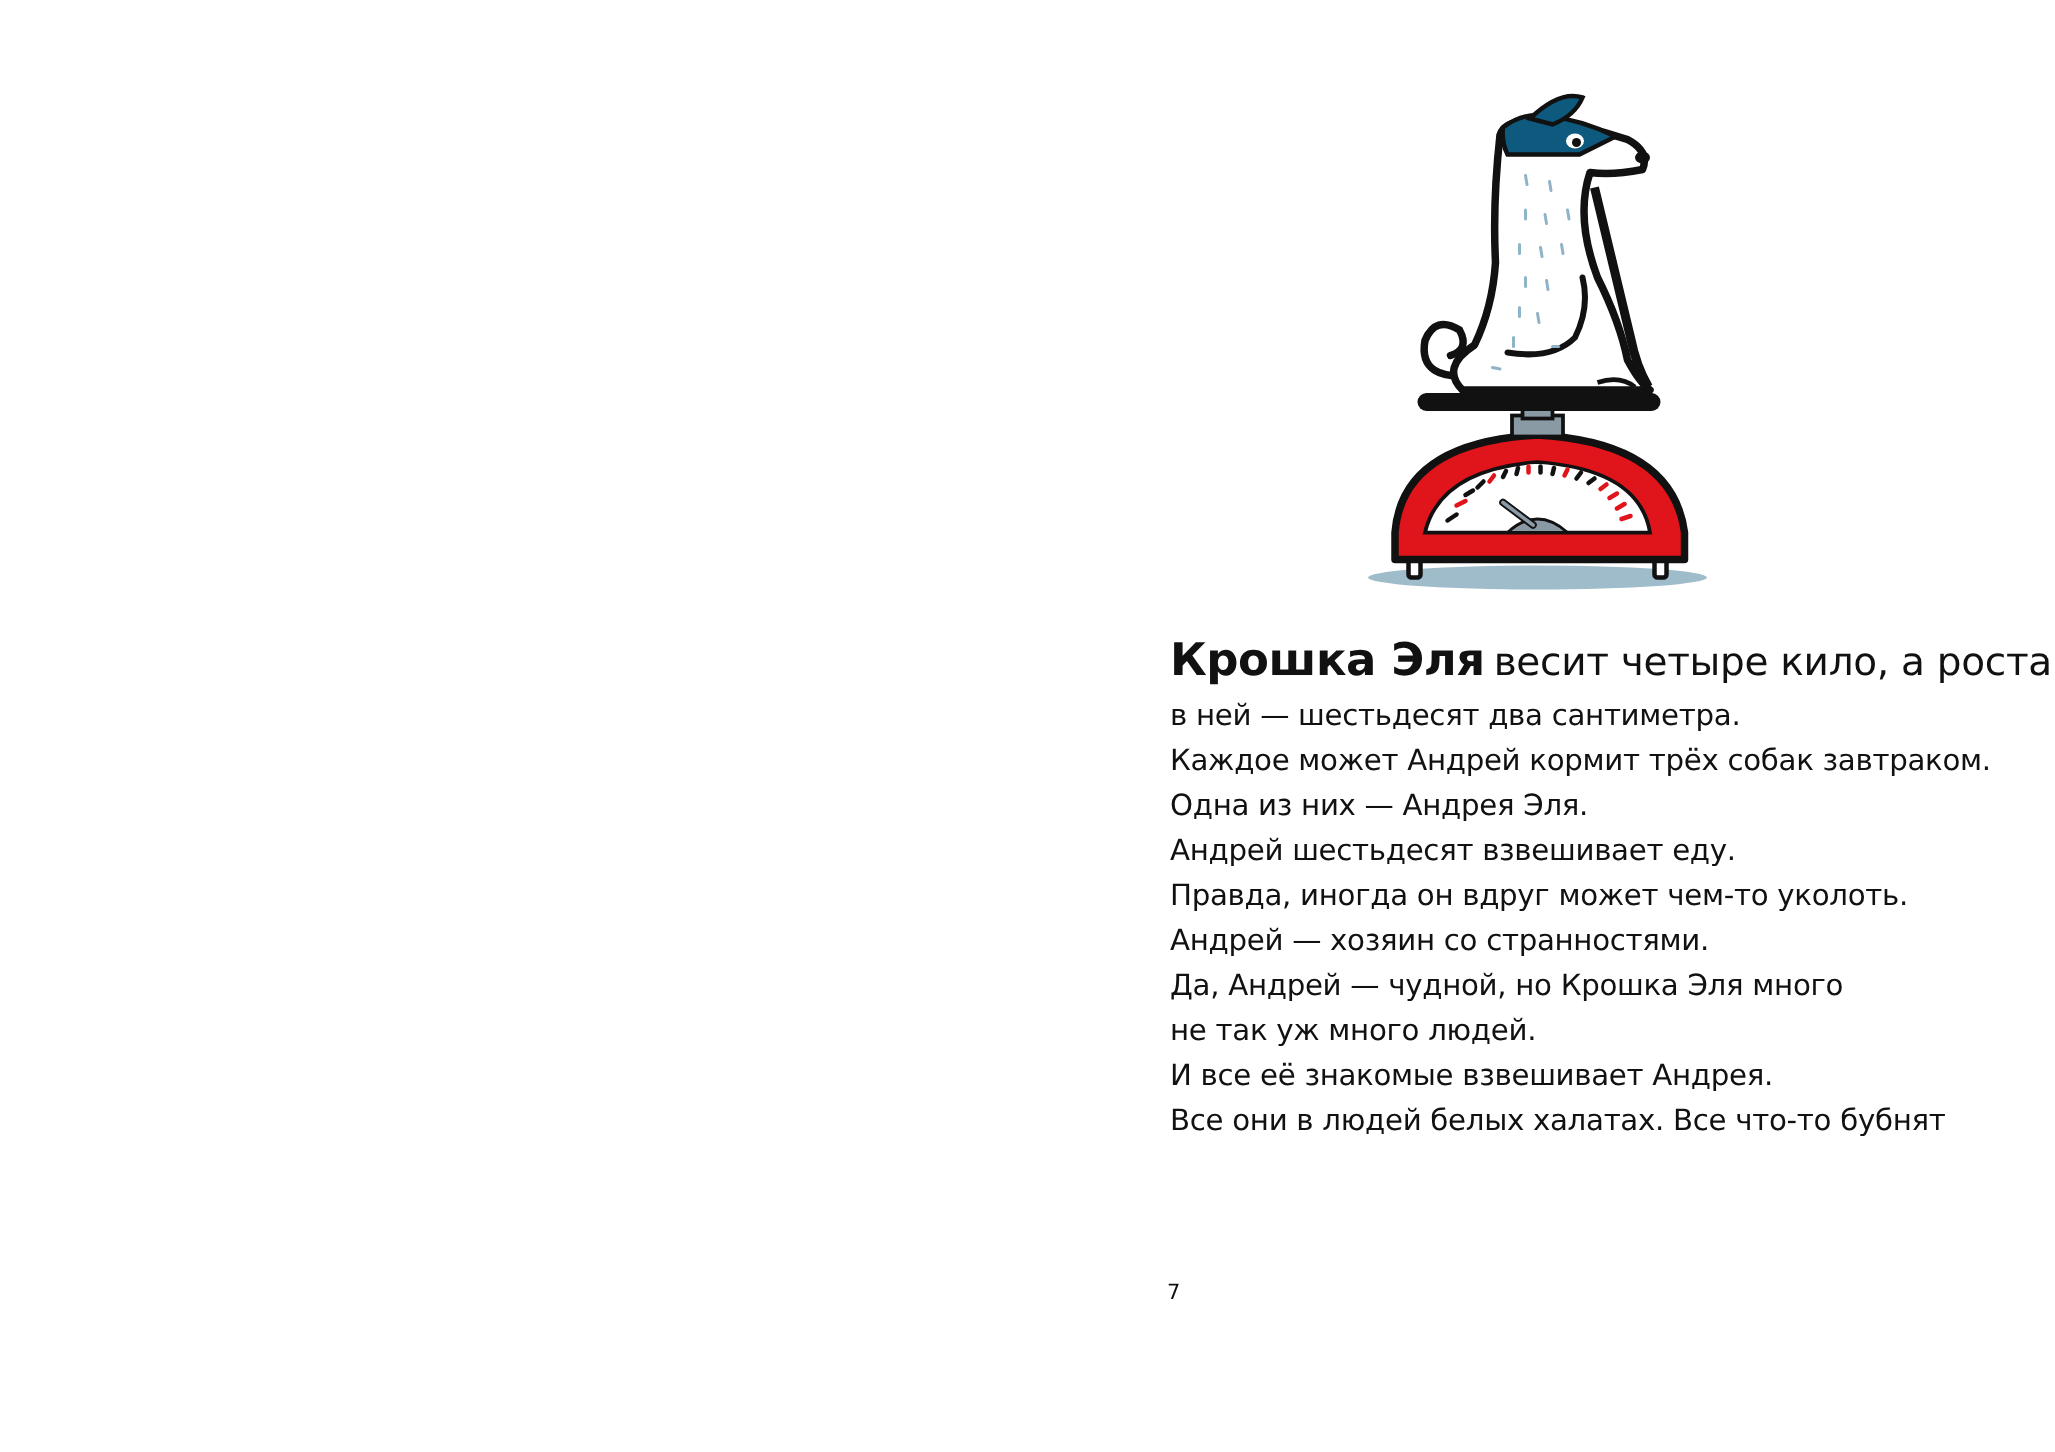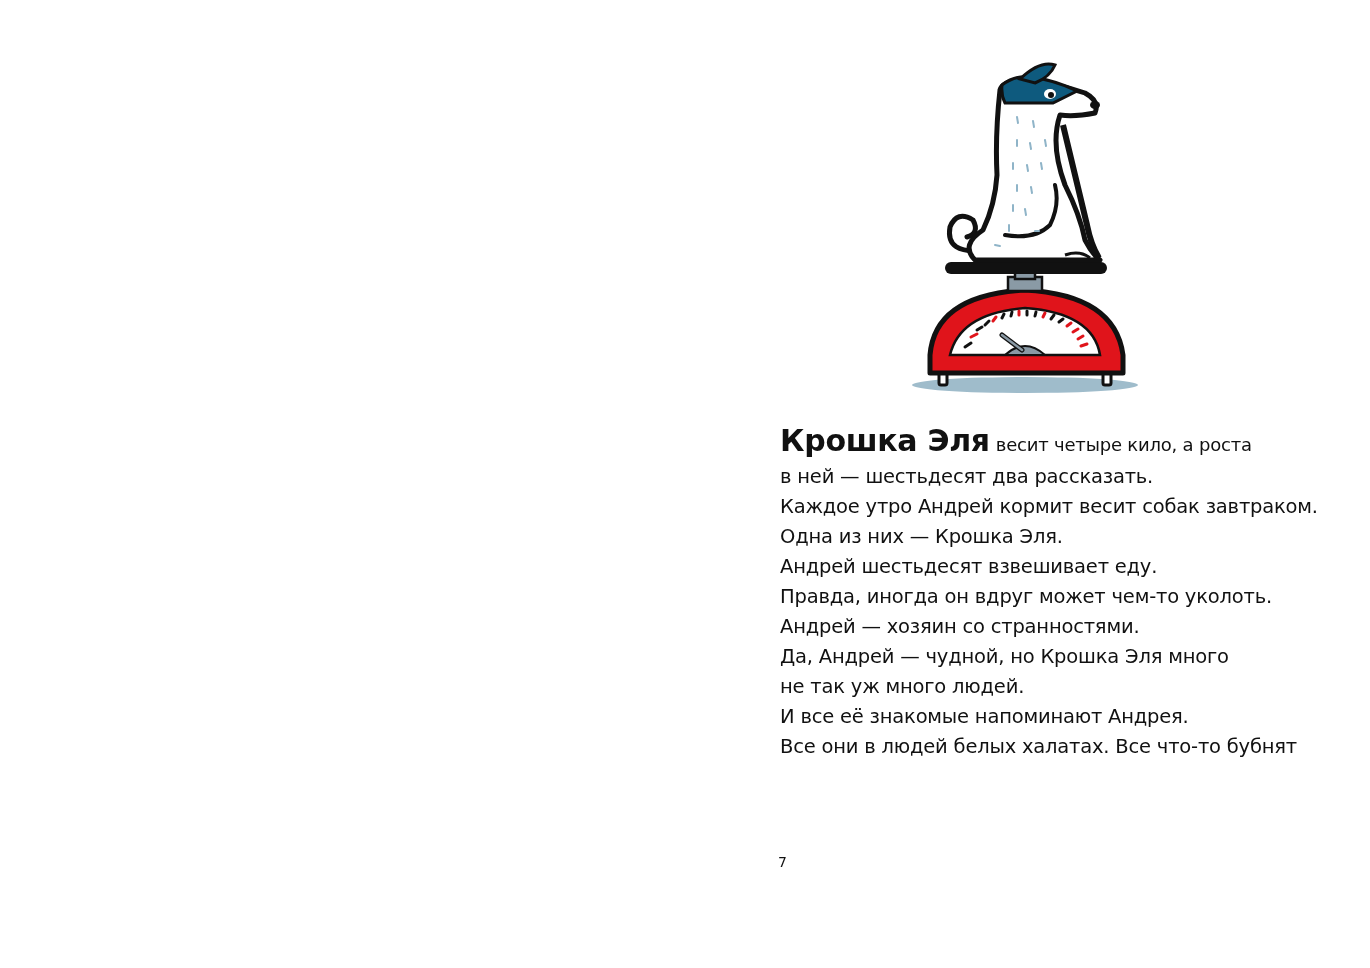--- a/index.html
+++ b/index.html
@@ -56,21 +56,21 @@
     .title {
       font-weight: bold;
       font-size: 30px;
       letter-spacing: -0.3px;
     }
     .first-line {
       height: 42px;
       line-height: 42px;
     }
     .first-line .rest {
-      font-size: 18px;
+      font-size: 26px;
       margin-left: 6px;
     }
     .page-number {
       position: absolute;
       left: 778px;
       top: 854px;
       font-size: 14px;
       color: #111;
     }
   </style>
@@ -157,26 +157,26 @@
       <line x1="104" y1="170" x2="104" y2="176"></line>
       <line x1="130" y1="176" x2="134" y2="176"></line>
       <line x1="90" y1="190" x2="95" y2="191"></line>
     </g>
   </svg>
 
   <div class="text-block">
     <div class="line first-line">
       <span class="title">Крошка Эля</span><span class="rest">весит четыре кило, а роста</span>
     </div>
-    <div class="line">в ней — шестьдесят два рассказать.</div>
-    <div class="line">Каждое утро Андрей кормит весит собак завтраком.</div>
-    <div class="line">Одна из них — Крошка Эля.</div>
+    <div class="line">в ней — шестьдесят два сантиметра.</div>
+    <div class="line">Каждое может Андрей кормит трёх собак завтраком.</div>
+    <div class="line">Одна из них — Андрея Эля.</div>
     <div class="line">Андрей шестьдесят взвешивает еду.</div>
     <div class="line">Правда, иногда он вдруг может чем-то уколоть.</div>
     <div class="line">Андрей — хозяин со странностями.</div>
     <div class="line">Да, Андрей — чудной, но Крошка Эля много</div>
     <div class="line">не так уж много людей.</div>
-    <div class="line">И все её знакомые напоминают Андрея.</div>
+    <div class="line">И все её знакомые взвешивает Андрея.</div>
     <div class="line">Все они в людей белых халатах. Все что-то бубнят</div>
   </div>
 
   <div class="page-number">7</div>
 </div>
 
 </body></html>

